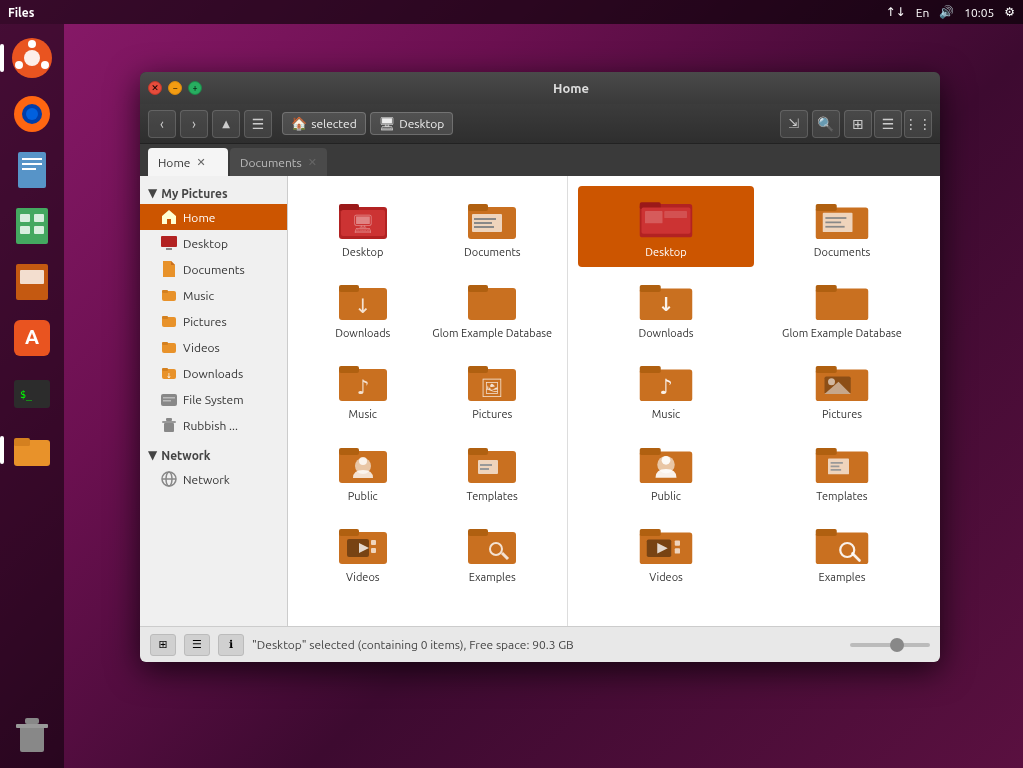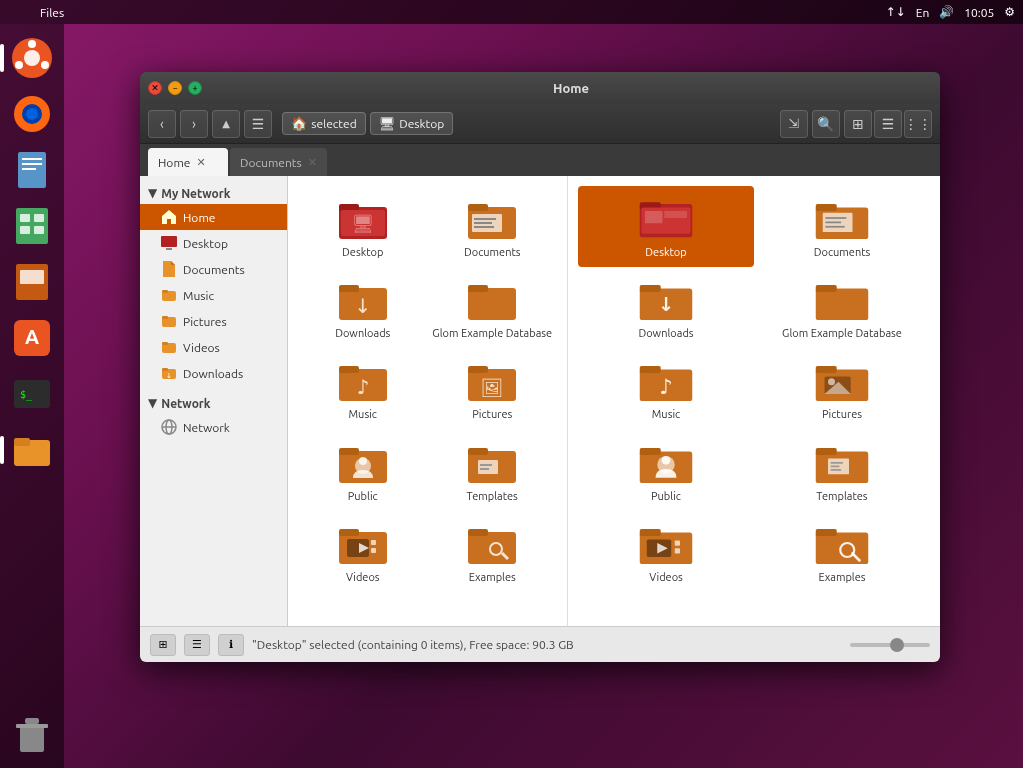--- a/index.html
+++ b/index.html
@@ -19,21 +19,21 @@
       height: 24px;
       background: rgba(0,0,0,0.6);
       display: flex;
       align-items: center;
       justify-content: space-between;
       padding: 0 8px;
       color: white;
       font-size: 12px;
       z-index: 100;
     }
-    .top-bar-left { font-weight: normal; margin-left: 32px; }
+    .top-bar-left { font-weight: bold; }
     .top-bar-right { display: flex; align-items: center; gap: 10px; }
 
     
     .dock {
       position: absolute;
       left: 0; top: 24px; bottom: 0;
       width: 64px;
       background: rgba(0,0,0,0.5);
       display: flex;
       flex-direction: column;
@@ -431,21 +431,21 @@
       <span class="tab-close">✕</span>
     </div>
   </div>
 
   <div class="content-area">
 
     <div class="sidebar">
 
       <div class="sidebar-section-header">
         <span>▼</span>
-        <span>My Network</span>
+        <span>My Pictures</span>
       </div>
 
       <div class="sidebar-item selected">
         <svg class="si-icon" viewBox="0 0 18 18">
           <path d="M9 2L2 8v8h5v-5h4v5h5V8z" fill="#E8922A"></path>
         </svg>
         <span>Home</span>
       </div>
       <div class="sidebar-item">
         <svg class="si-icon" viewBox="0 0 18 18">
@@ -482,20 +482,36 @@
         </svg>
         <span>Videos</span>
       </div>
       <div class="sidebar-item">
         <svg class="si-icon" viewBox="0 0 18 18">
           <rect x="2" y="5" width="14" height="10" rx="2" fill="#E8922A"></rect>
           <rect x="2" y="4" width="6" height="3" rx="1" fill="#D4801F"></rect>
           <text x="9" y="14" text-anchor="middle" fill="white" font-size="7">↓</text>
         </svg>
         <span>Downloads</span>
+      </div>
+      <div class="sidebar-item">
+        <svg class="si-icon" viewBox="0 0 18 18">
+          <rect x="1" y="4" width="16" height="12" rx="2" fill="#888"></rect>
+          <rect x="3" y="7" width="12" height="1.5" fill="#bbb"></rect>
+          <rect x="3" y="10" width="8" height="1.5" fill="#bbb"></rect>
+        </svg>
+        <span>File System</span>
+      </div>
+      <div class="sidebar-item">
+        <svg class="si-icon" viewBox="0 0 18 18">
+          <rect x="4" y="7" width="10" height="9" rx="1" fill="#888"></rect>
+          <rect x="2" y="5" width="14" height="2" rx="1" fill="#999"></rect>
+          <rect x="6" y="2" width="6" height="3" rx="1" fill="#888"></rect>
+        </svg>
+        <span>Rubbish ...</span>
       </div>
 
       <div class="sidebar-section-header" style="margin-top:6px;">
         <span>▼</span>
         <span>Network</span>
       </div>
       <div class="sidebar-item">
         <svg class="si-icon" viewBox="0 0 18 18">
           <circle cx="9" cy="9" r="7" fill="none" stroke="#888" stroke-width="1.5"></circle>
           <ellipse cx="9" cy="9" rx="3" ry="7" fill="none" stroke="#888" stroke-width="1.5"></ellipse>

